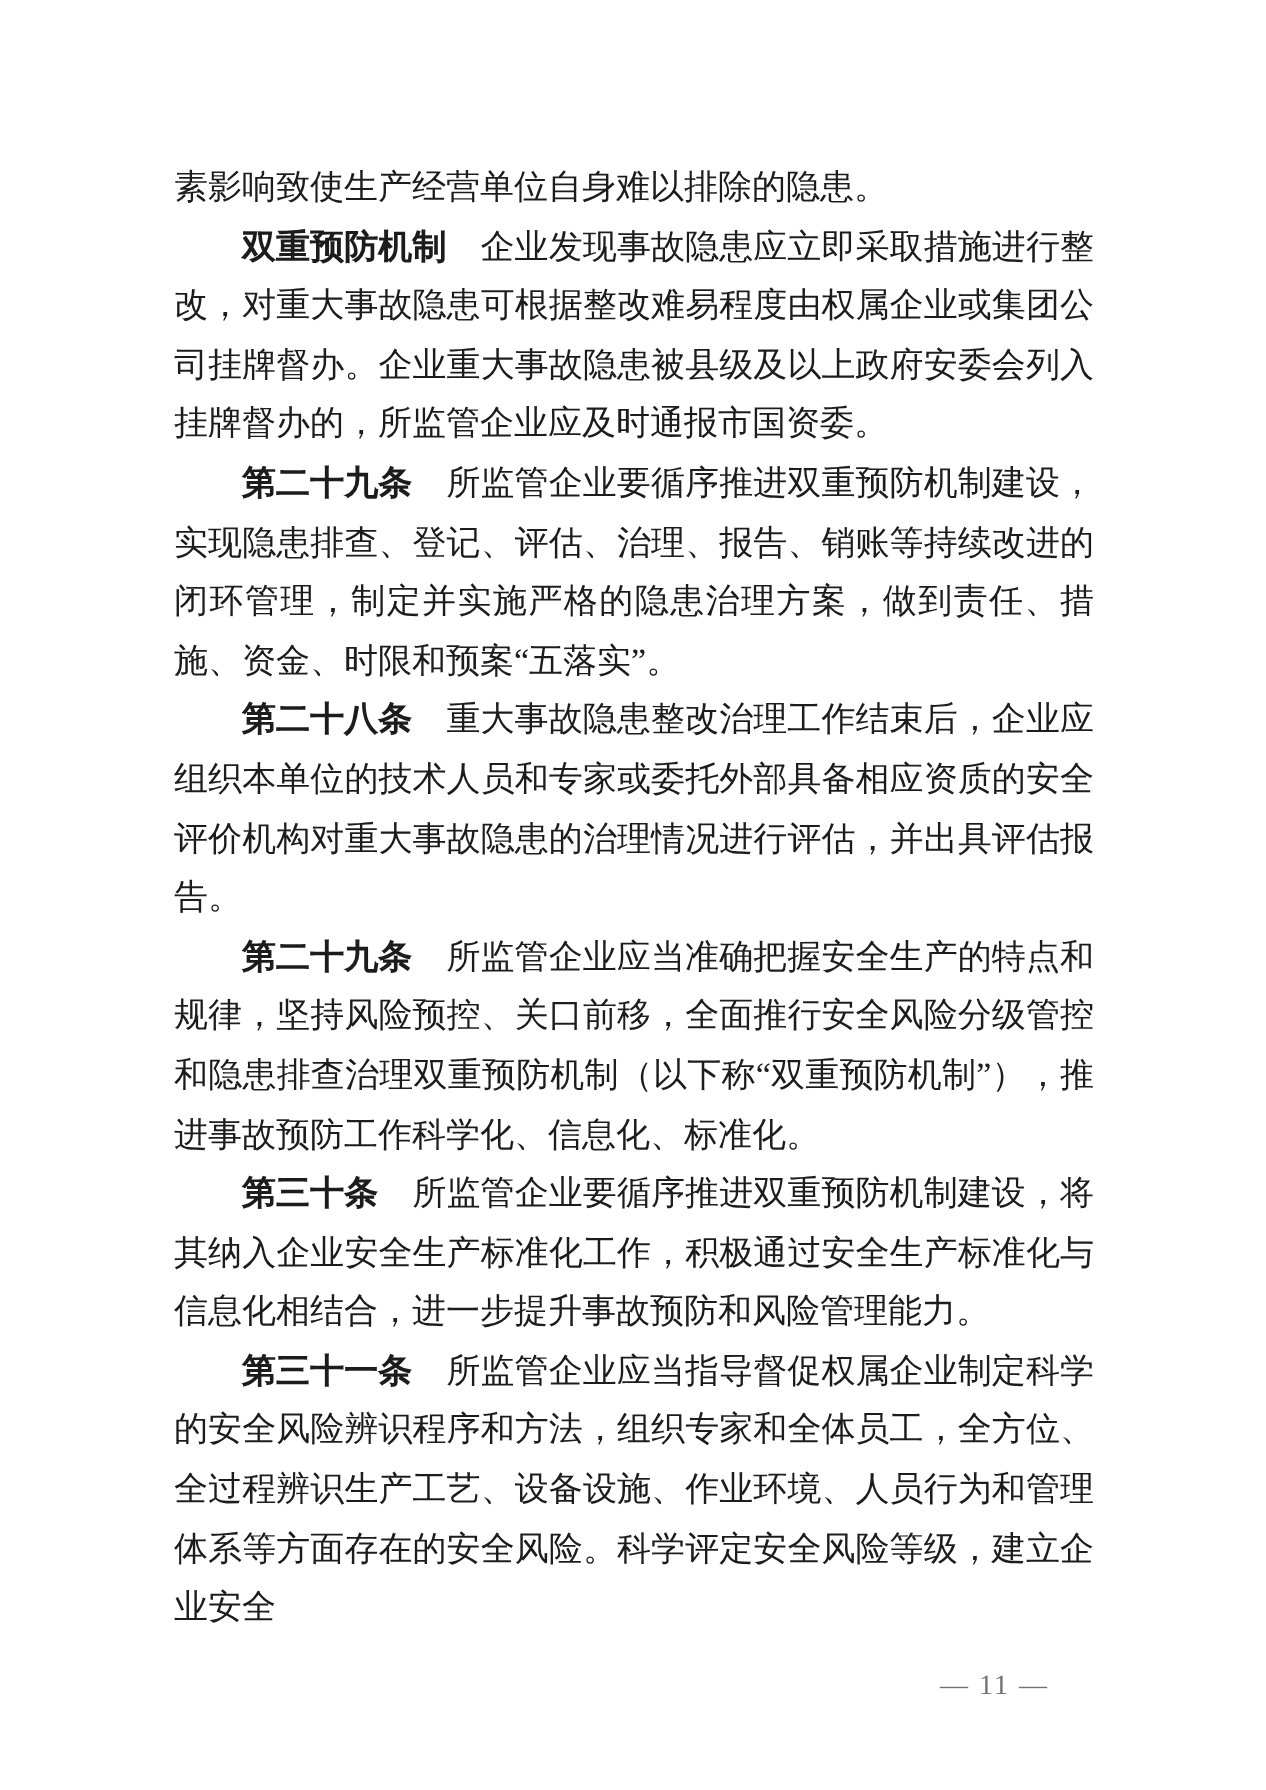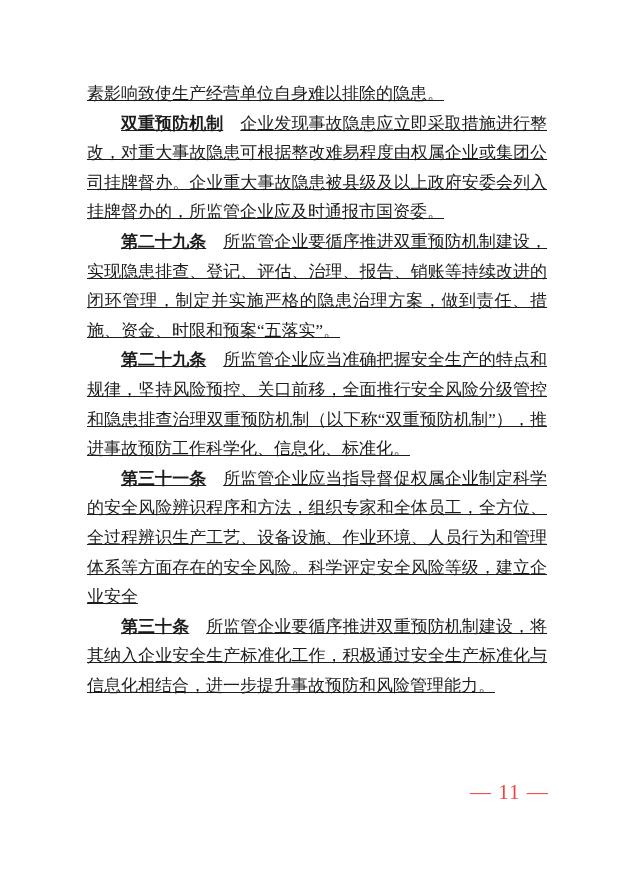--- a/index.html
+++ b/index.html
@@ -18,65 +18,65 @@
   }
   .content {
     position: absolute;
     left: 87px;
     top: 79px;
     width: 460px;
     font-size: 17px;
     line-height: 29.6px;
     text-align: justify;
     text-justify: inter-character;
-    text-decoration: underline;
   }
   .content p {
     margin: 0;
     padding: 0;
     text-indent: 2em;
   }
   .content p.no-indent {
     text-indent: 0;
   }
   .artnum {
     font-weight: bold;
     margin-right: 1em;
   }
   .chapter-heading {
     text-align: center;
     text-indent: 0 !important;
     font-weight: bold;
   }
   .page-number {
     position: absolute;
-    top: 780px;
+    top: 836px;
     left: 470px;
-    font-size: 21px;
+    font-size: 14px;
     letter-spacing: 1px;
-    color: #ef4444;
+    color: #737373;
     white-space: nowrap;
   }
 </style>
 </head>
 <body>
 
 <div class="page">
   <div class="content">
 
     <p class="no-indent">素影响致使生产经营单位自身难以排除的隐患。</p>
 
     <p><span class="artnum">双重预防机制</span><span>企业发现事故隐患应立即采取措施进行整改，对重大事故隐患可根据整改难易程度由权属企业或集团公司挂牌督办。企业重大事故隐患被县级及以上政府安委会列入挂牌督办的，所监管企业应及时通报市国资委。</span></p>
 
     <p><span class="artnum">第二十九条</span><span>所监管企业要循序推进双重预防机制建设，实现隐患排查、登记、评估、治理、报告、销账等持续改进的闭环管理，制定并实施严格的隐患治理方案，做到责任、措施、资金、时限和预案“五落实”。</span></p>
 
+    <p><span class="artnum">第二十八条</span><span>重大事故隐患整改治理工作结束后，企业应组织本单位的技术人员和专家或委托外部具备相应资质的安全评价机构对重大事故隐患的治理情况进行评估，并出具评估报告。</span></p>
 
 
     <p><span class="artnum">第二十九条</span><span>所监管企业应当准确把握安全生产的特点和规律，坚持风险预控、关口前移，全面推行安全风险分级管控和隐患排查治理双重预防机制（以下称“双重预防机制”），推进事故预防工作科学化、信息化、标准化。</span></p>
 
+    <p><span class="artnum">第三十条</span><span>所监管企业要循序推进双重预防机制建设，将其纳入企业安全生产标准化工作，积极通过安全生产标准化与信息化相结合，进一步提升事故预防和风险管理能力。</span></p>
+
     <p><span class="artnum">第三十一条</span><span>所监管企业应当指导督促权属企业制定科学的安全风险辨识程序和方法，组织专家和全体员工，全方位、全过程辨识生产工艺、设备设施、作业环境、人员行为和管理体系等方面存在的安全风险。科学评定安全风险等级，建立企业安全</span></p>
-
-    <p><span class="artnum">第三十条</span><span>所监管企业要循序推进双重预防机制建设，将其纳入企业安全生产标准化工作，积极通过安全生产标准化与信息化相结合，进一步提升事故预防和风险管理能力。</span></p>
 
   </div>
 
   <div class="page-number">— 11 —</div>
 </div>
 
 </body></html>

